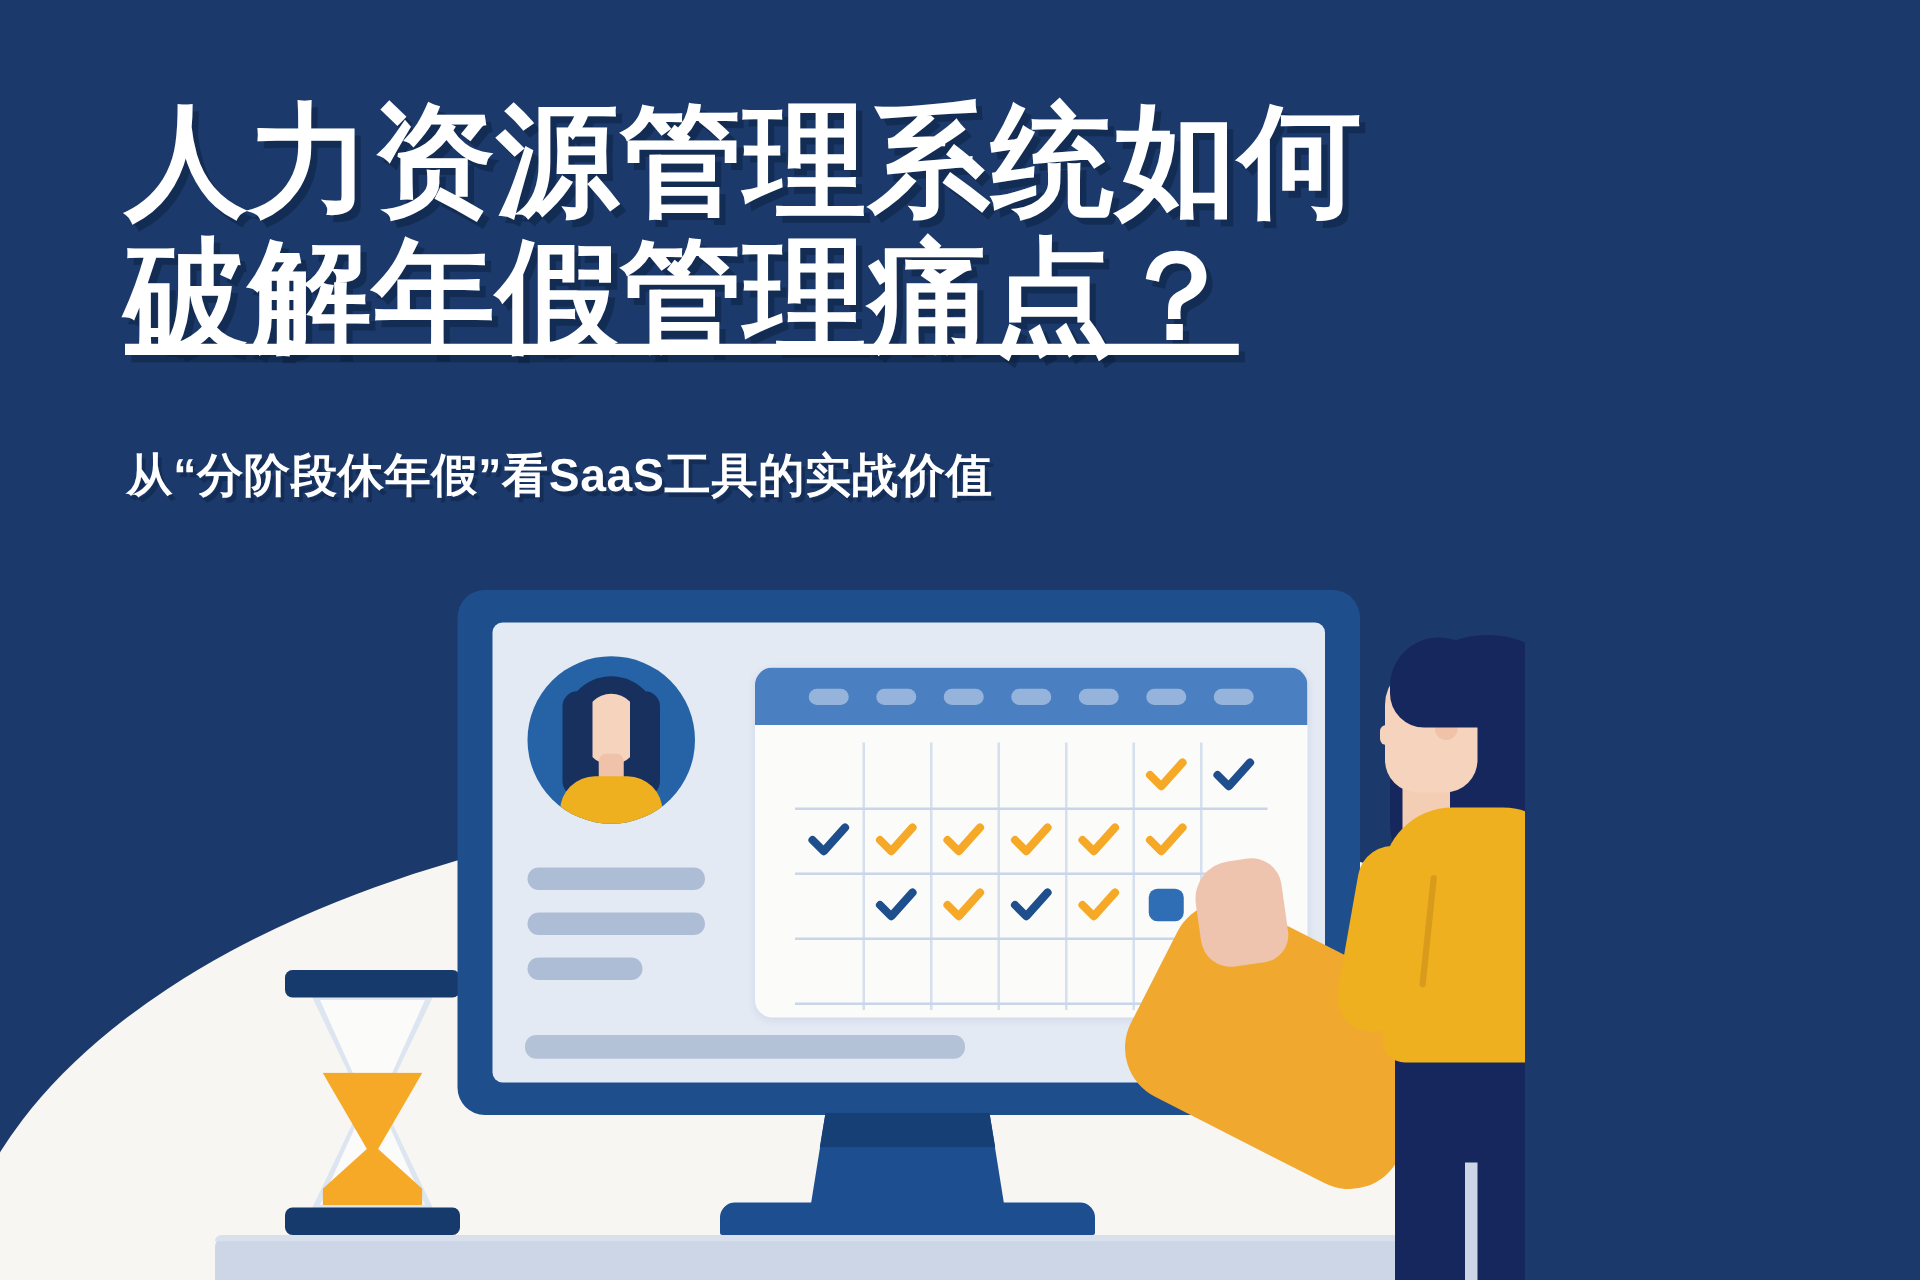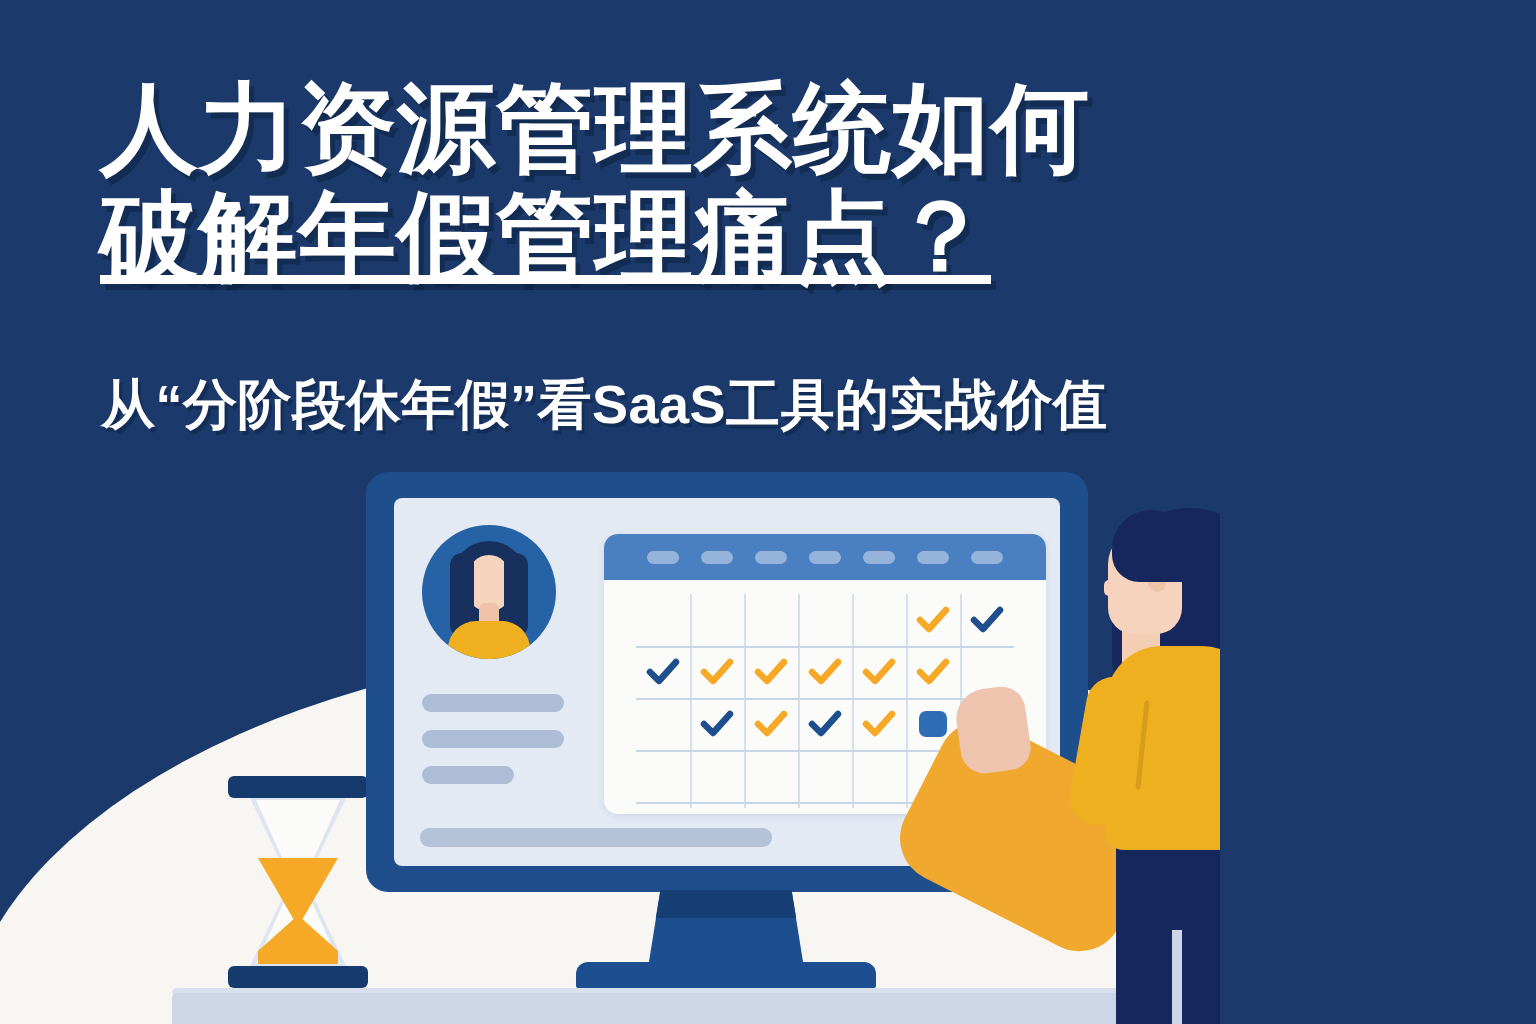--- a/index.html
+++ b/index.html
@@ -28,25 +28,24 @@
     color:#ffffff;
     font-size:98px; line-height:108px;
     font-weight:bold; letter-spacing:1px;
     text-shadow:5px 6px 0 rgba(10,28,56,.45);
     white-space:nowrap;
   }
   .headline .l2 { display:block;text-decoration:underline; }
   .subhead {
     position:absolute; left:101px; top:352px; width:1340px;
     color:#ffffff;
-    font-size:54px; line-height:58px;
+    font-size:37px; line-height:58px;
     font-weight:bold; letter-spacing:.5px;
     text-shadow:3px 4px 0 rgba(10,28,56,.4);
     white-space:nowrap;
-    margin-top:23px;
   }
 
   
   .desk {
     position:absolute; left:172px; top:988px;
     width:1190px; height:60px;
     background:#ccd6e6;
     border-radius:10px 10px 0 0;
   }
   .desk-edge {

